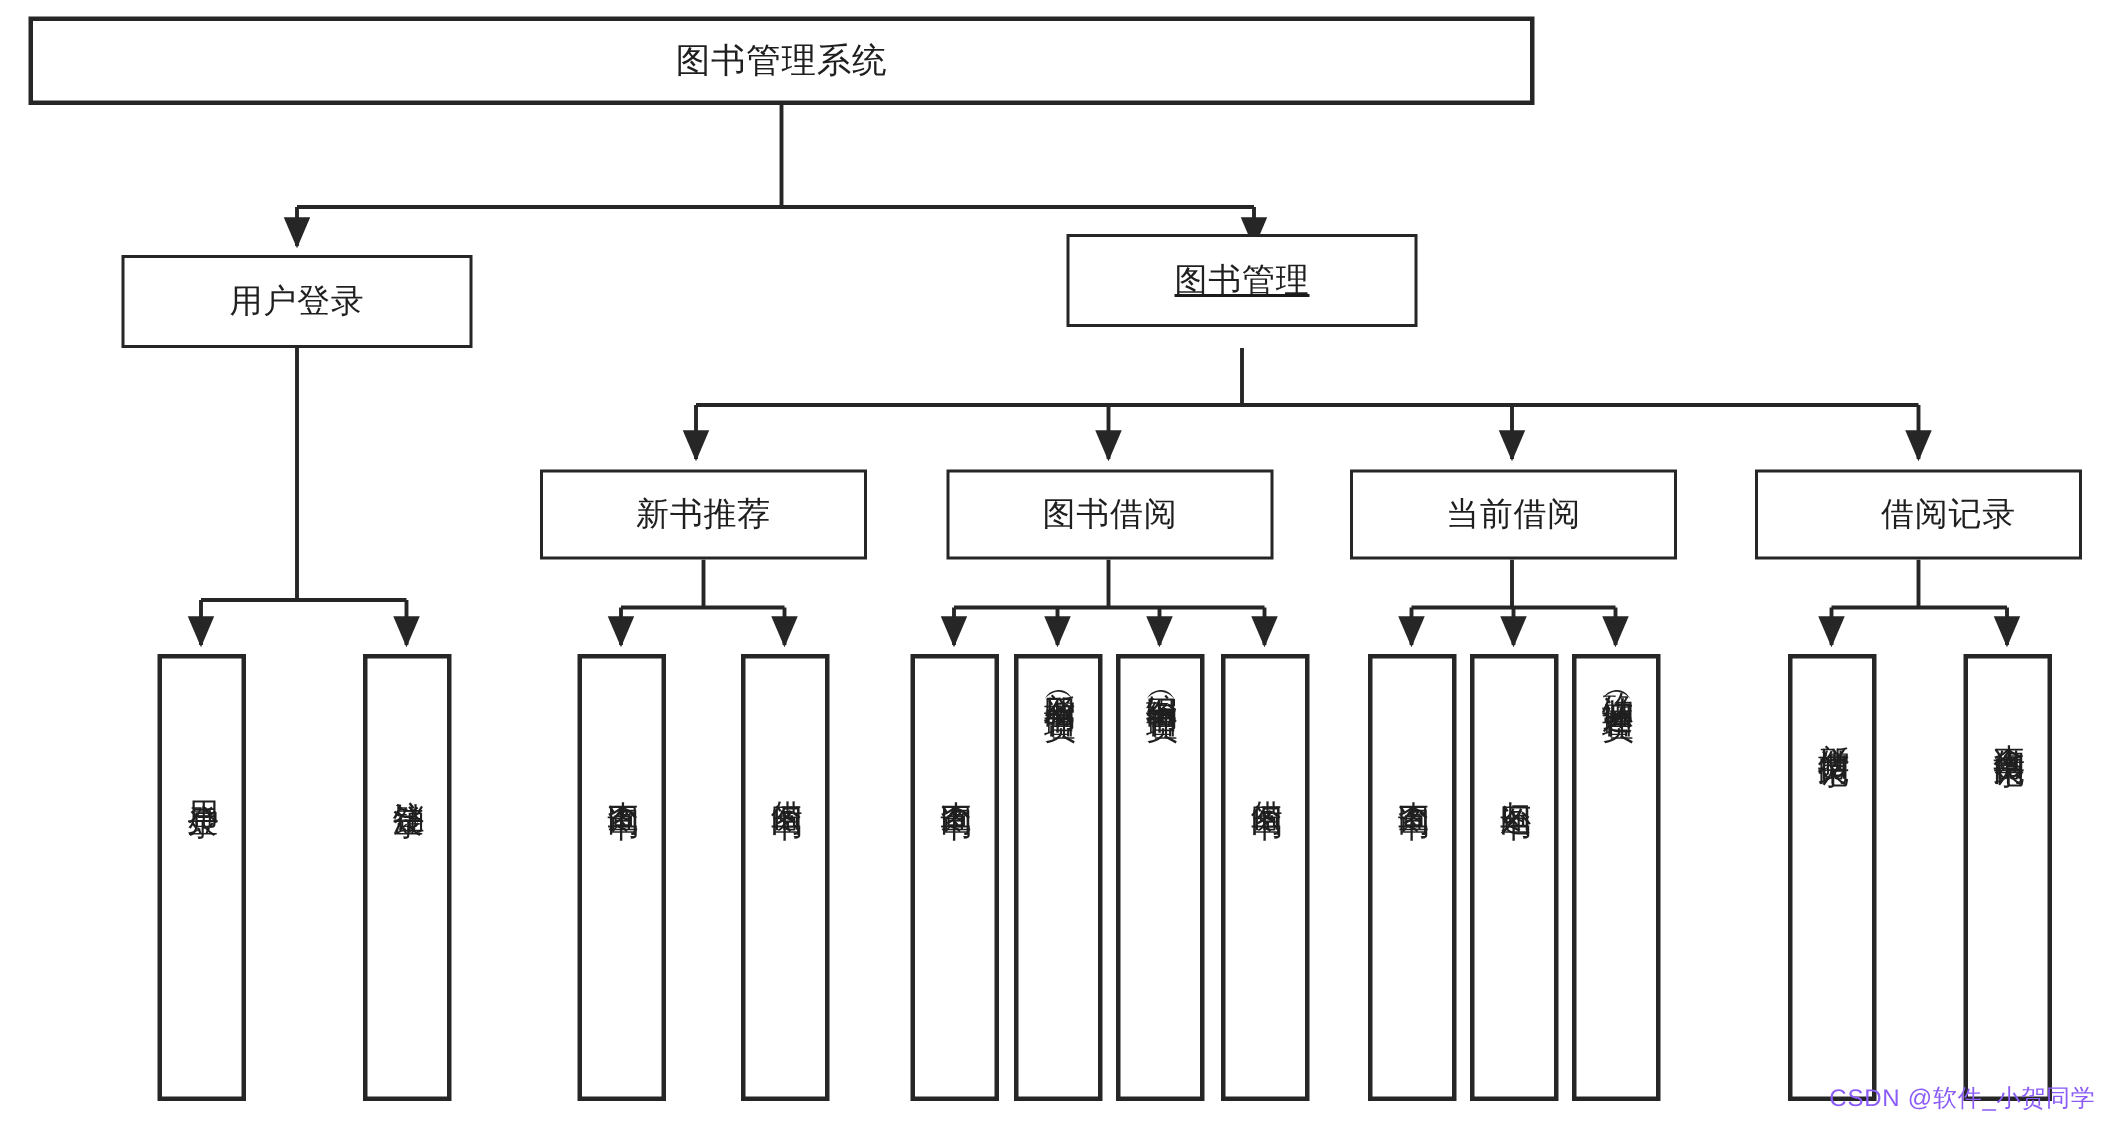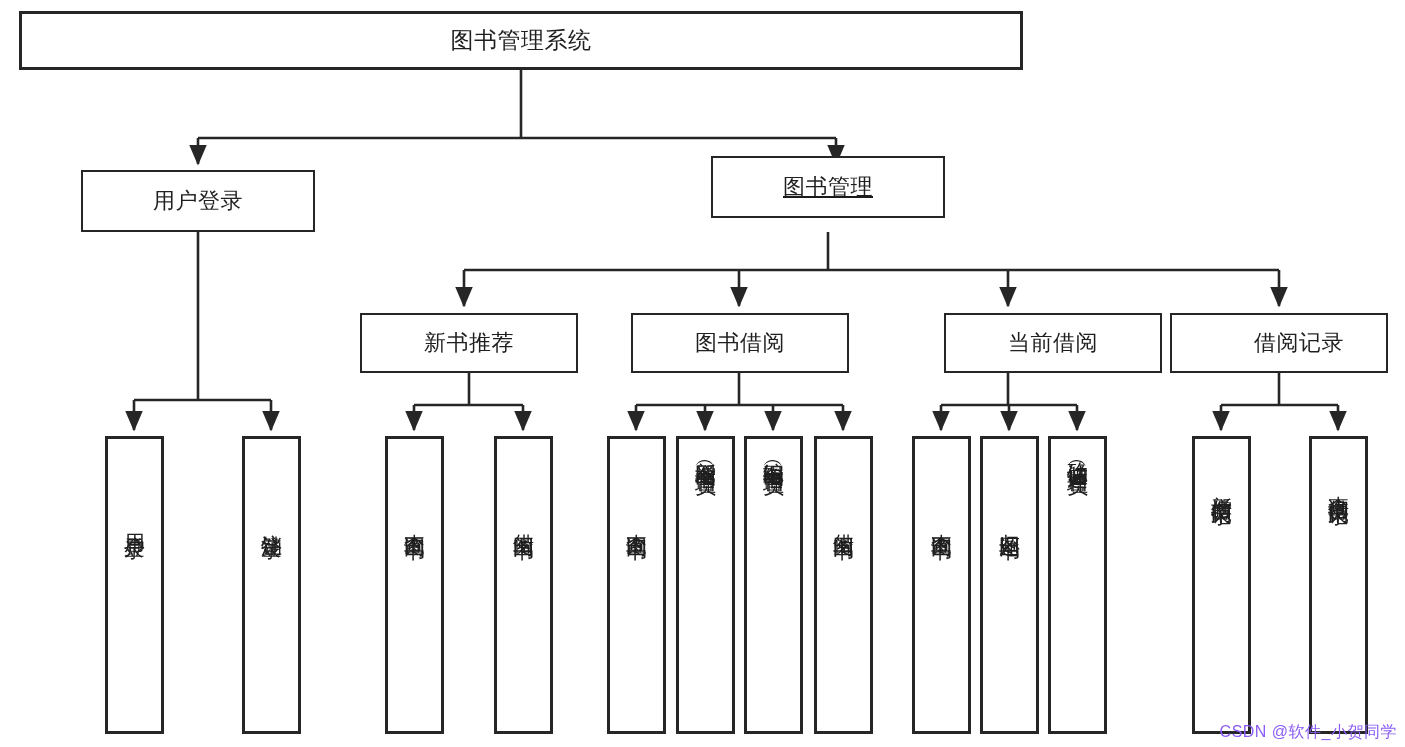--- a/index.html
+++ b/index.html
@@ -144,21 +144,21 @@
   </div>
 
   <div class="node" style="left:360px; top:313px; width:218px; height:60px;justify-content:center;">
     <span class="label">新书推荐</span>
   </div>
 
   <div class="node" style="left:631px; top:313px; width:218px; height:60px;">
     <span class="label">图书借阅</span>
   </div>
 
-  <div class="node" style="left:900px; top:313px; width:218px; height:60px;margin-left:44px;">
+  <div class="node" style="left:900px; top:313px; width:218px; height:60px;">
     <span class="label">当前借阅</span>
   </div>
 
   <div class="node" style="left:1170px; top:313px; width:218px; height:60px;padding-left:40px;">
     <span class="label">借阅记录</span>
   </div>
 
   <div class="node leaf" style="left:105px; top:436px; width:59px; height:298px; padding-top:78px;">
     <span class="label">用户登录</span>
   </div>

